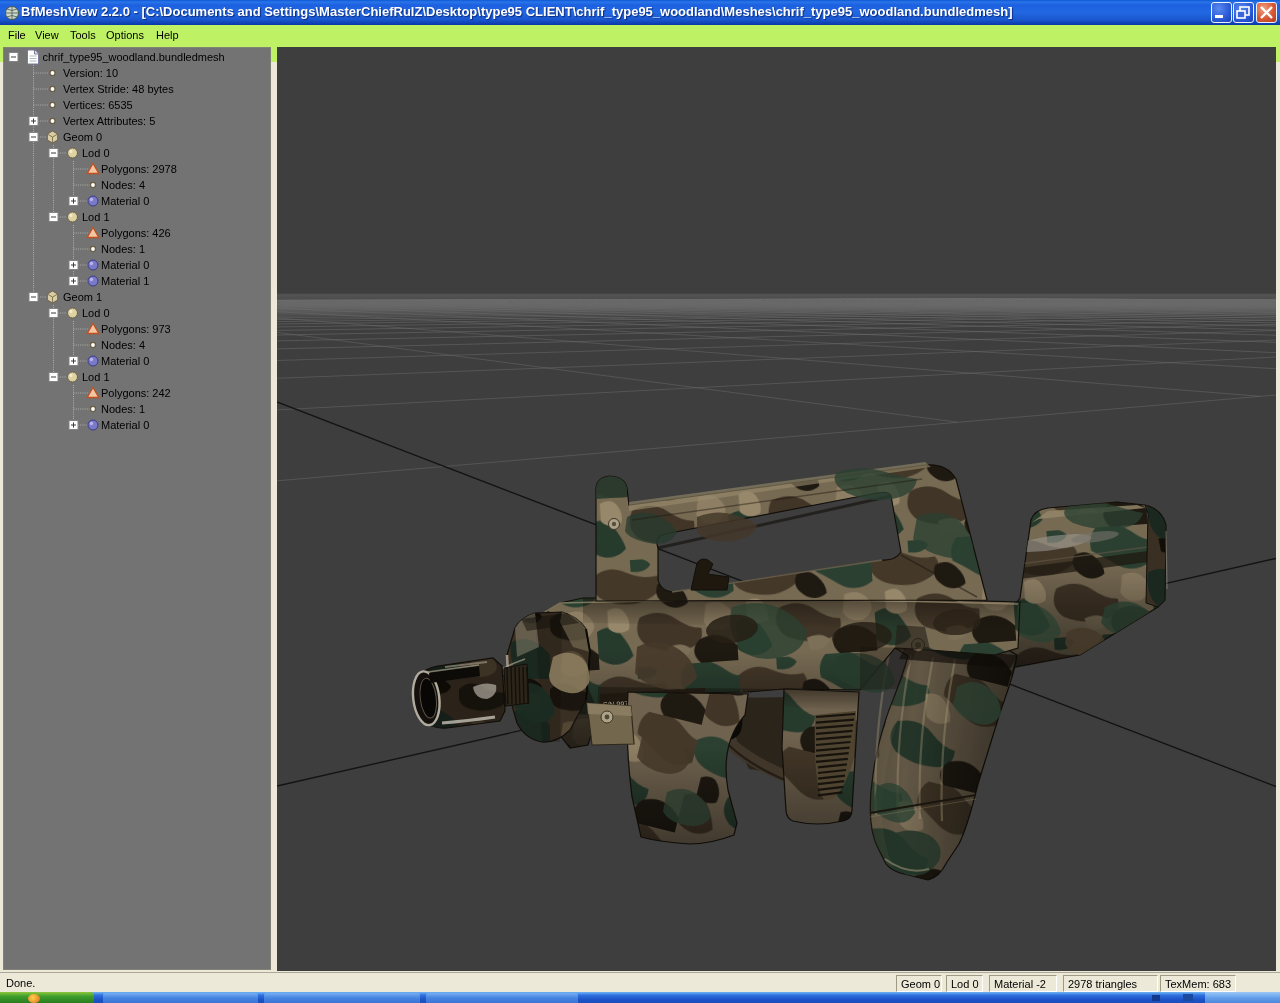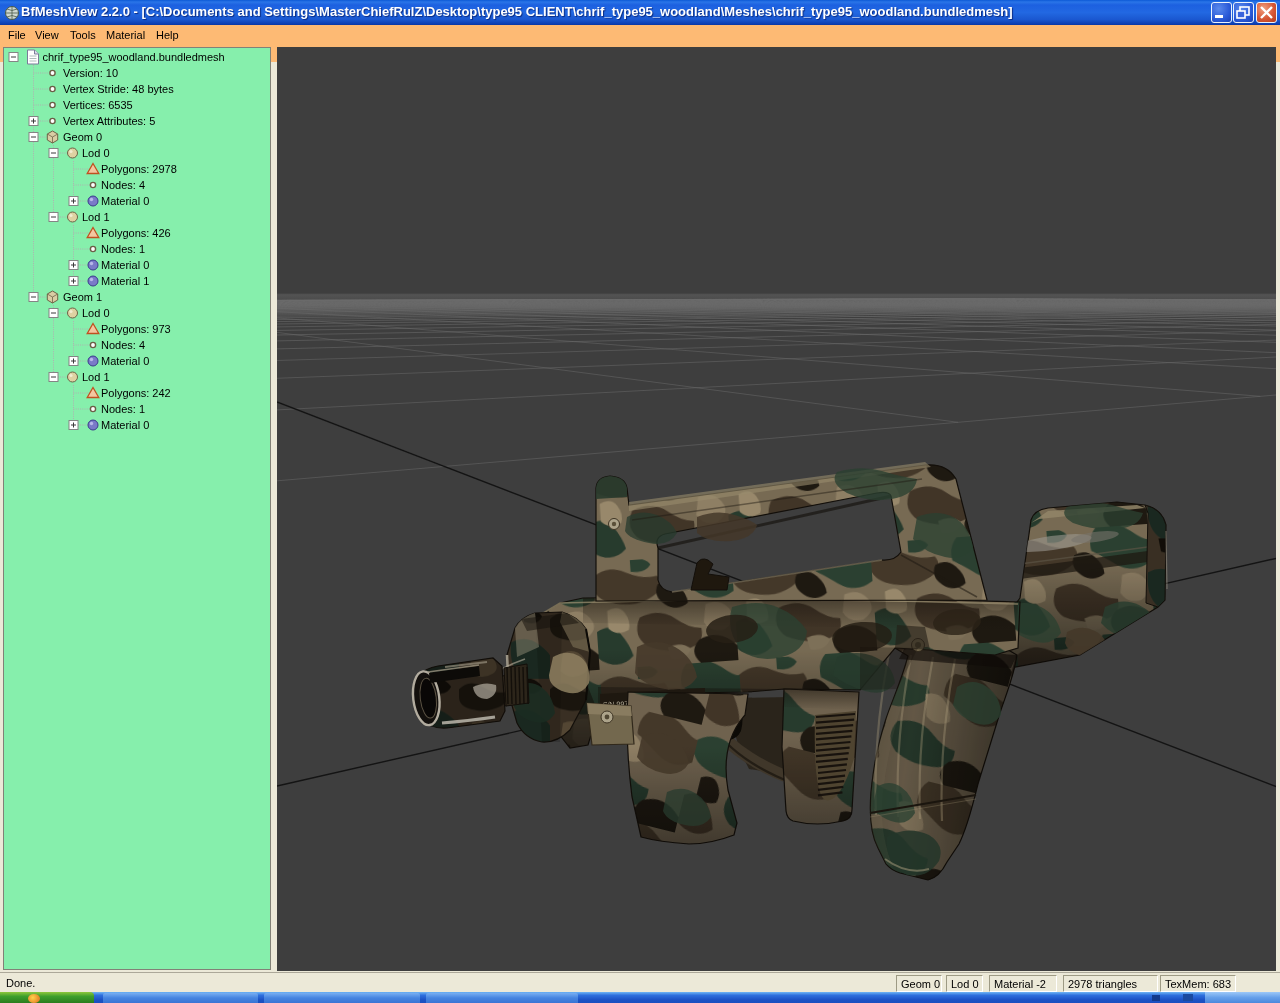--- a/index.html
+++ b/index.html
@@ -2,23 +2,23 @@
 <html><head><meta charset="utf-8"><style>
 html,body{margin:0;padding:0;width:1280px;height:1003px;overflow:hidden;background:#ece9d8;font-family:"Liberation Sans",sans-serif;}
 *{box-sizing:border-box;}
 #titlebar{position:absolute;left:0;top:0;width:1280px;height:25px;background:linear-gradient(180deg,#0c59d6 0%,#2a75e8 8%,#1c60e0 20%,#2268e2 50%,#1a57d0 78%,#0d3fb2 95%,#0a36a4 100%);}
 #titlebar .ttl{position:absolute;left:21px;top:4px;color:#fff;font-size:13px;font-weight:bold;white-space:nowrap;text-shadow:1px 1px 1px #0a2a80;letter-spacing:0px;}
 #appicon{position:absolute;left:4px;top:5px;width:16px;height:16px;}
 .wbtn{position:absolute;top:2px;width:21px;height:21px;border-radius:3px;border:1px solid #eaf3fd;}
 #b-min{left:1211px;background:radial-gradient(circle at 35% 30%,#5a8aec,#2a5ad8 60%,#1a3fb4);}
 #b-max{left:1233px;background:radial-gradient(circle at 35% 30%,#5a8aec,#2a5ad8 60%,#1a3fb4);}
 #b-close{left:1256px;background:radial-gradient(circle at 35% 30%,#f0a080,#d75836 55%,#b33c1c);}
-#menubar{position:absolute;left:0;top:25px;width:1280px;height:37px;background:#fdba74;font-size:11px;color:#000;}
+#menubar{position:absolute;left:0;top:25px;width:1280px;height:37px;background:#bef264;font-size:11px;color:#000;}
 #menubar span{position:absolute;top:4px;}
-#treewrap{position:absolute;left:3px;top:47px;width:268px;height:923px;background:#86efac;border:1px solid #828177;}
+#treewrap{position:absolute;left:3px;top:47px;width:268px;height:923px;background:#737373;border:1px solid #828177;}
 #viewport{position:absolute;left:277px;top:47px;width:999px;height:924px;background:#3e3e3e;}
 #statusbar{position:absolute;left:0;top:972px;width:1280px;height:20px;background:#ece9d8;border-top:1px solid #aca899;font-size:11px;padding-left:43px;}
 .spanel{position:absolute;top:2px;height:17px;border:1px solid;border-color:#9d9a84 #fff #fff #9d9a84;padding:2px 0 0 4px;}
 #taskbar{position:absolute;left:0;top:992px;width:1280px;height:11px;background:linear-gradient(180deg,#6fb5f5 0%,#2e6fdd 30%,#1c52c5 70%,#1a4fc0 100%);}
 </style></head>
 <body>
 <div id="titlebar">
  <svg id="appicon" viewBox="0 0 16 16">
       <circle cx="8" cy="8" r="6.5" fill="#cfd8cf" stroke="#4a5a4a"></circle>
       <path d="M1.5 8 H14.5 M8 1.5 V14.5 M3 4 Q8 7 13 4 M3 12 Q8 9 13 12" stroke="#4a5a4a" fill="none" stroke-width="0.8"></path>
@@ -32,21 +32,21 @@
         <rect x="3" y="8" width="8" height="7" fill="#3a64dc" stroke="#fff" stroke-width="1.6"></rect>
       </svg></div>
  <div class="wbtn" id="b-close"><svg width="19" height="19" viewBox="0 0 19 19">
         <path d="M4 4 L15 15 M15 4 L4 15" stroke="#fff" stroke-width="2.4"></path>
       </svg></div>
 </div>
 <div id="menubar">
  <span style="left:8px">File</span>
     <span style="left:35px">View</span>
     <span style="left:70px">Tools</span>
-    <span style="left:106px">Material</span>
+    <span style="left:106px">Options</span>
     <span style="left:156px">Help</span>
 </div>
 <div id="treewrap">
 <svg width="266" height="921" font-family="Liberation Sans, sans-serif" font-size="11">
 <line x1="29.5" y1="17" x2="29.5" y2="249" stroke="#b0b0b0" stroke-dasharray="1 1.2" stroke-width="1"></line>
 <line x1="49.5" y1="97" x2="49.5" y2="169" stroke="#b0b0b0" stroke-dasharray="1 1.2" stroke-width="1"></line>
 <line x1="69.5" y1="113" x2="69.5" y2="153" stroke="#b0b0b0" stroke-dasharray="1 1.2" stroke-width="1"></line>
 <line x1="69.5" y1="177" x2="69.5" y2="233" stroke="#b0b0b0" stroke-dasharray="1 1.2" stroke-width="1"></line>
 <line x1="49.5" y1="257" x2="49.5" y2="329" stroke="#b0b0b0" stroke-dasharray="1 1.2" stroke-width="1"></line>
 <line x1="69.5" y1="273" x2="69.5" y2="313" stroke="#b0b0b0" stroke-dasharray="1 1.2" stroke-width="1"></line>

